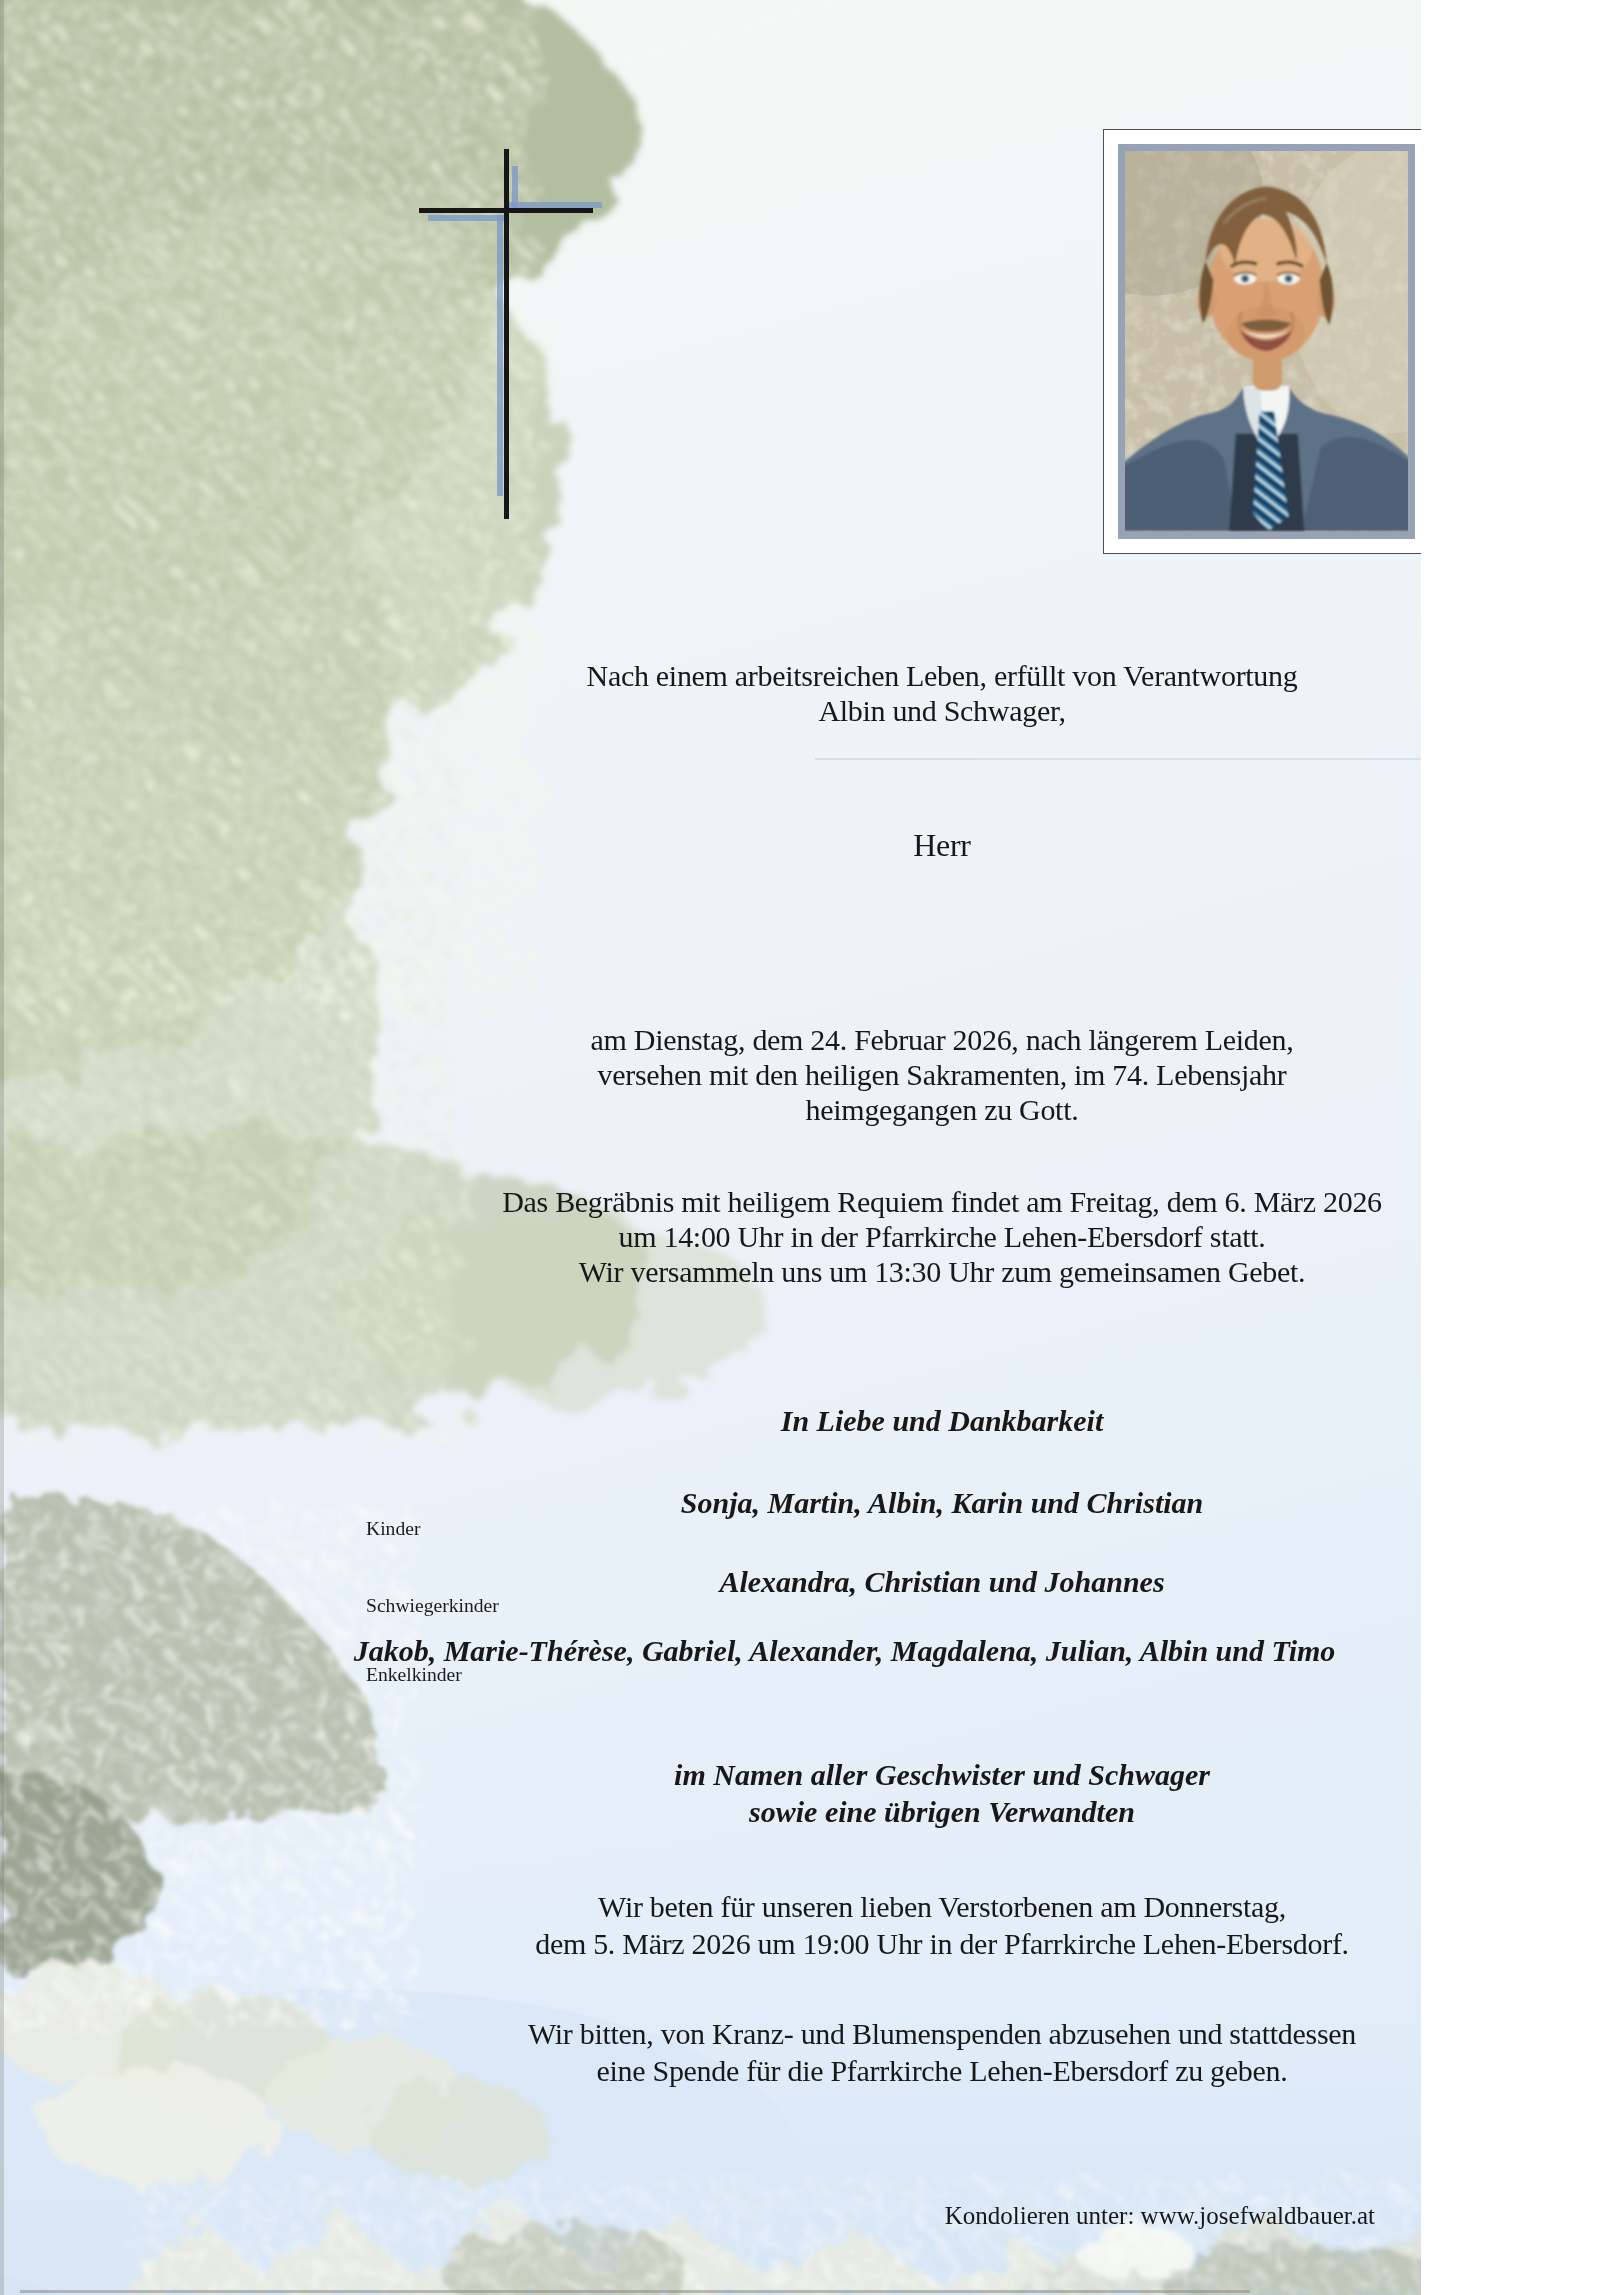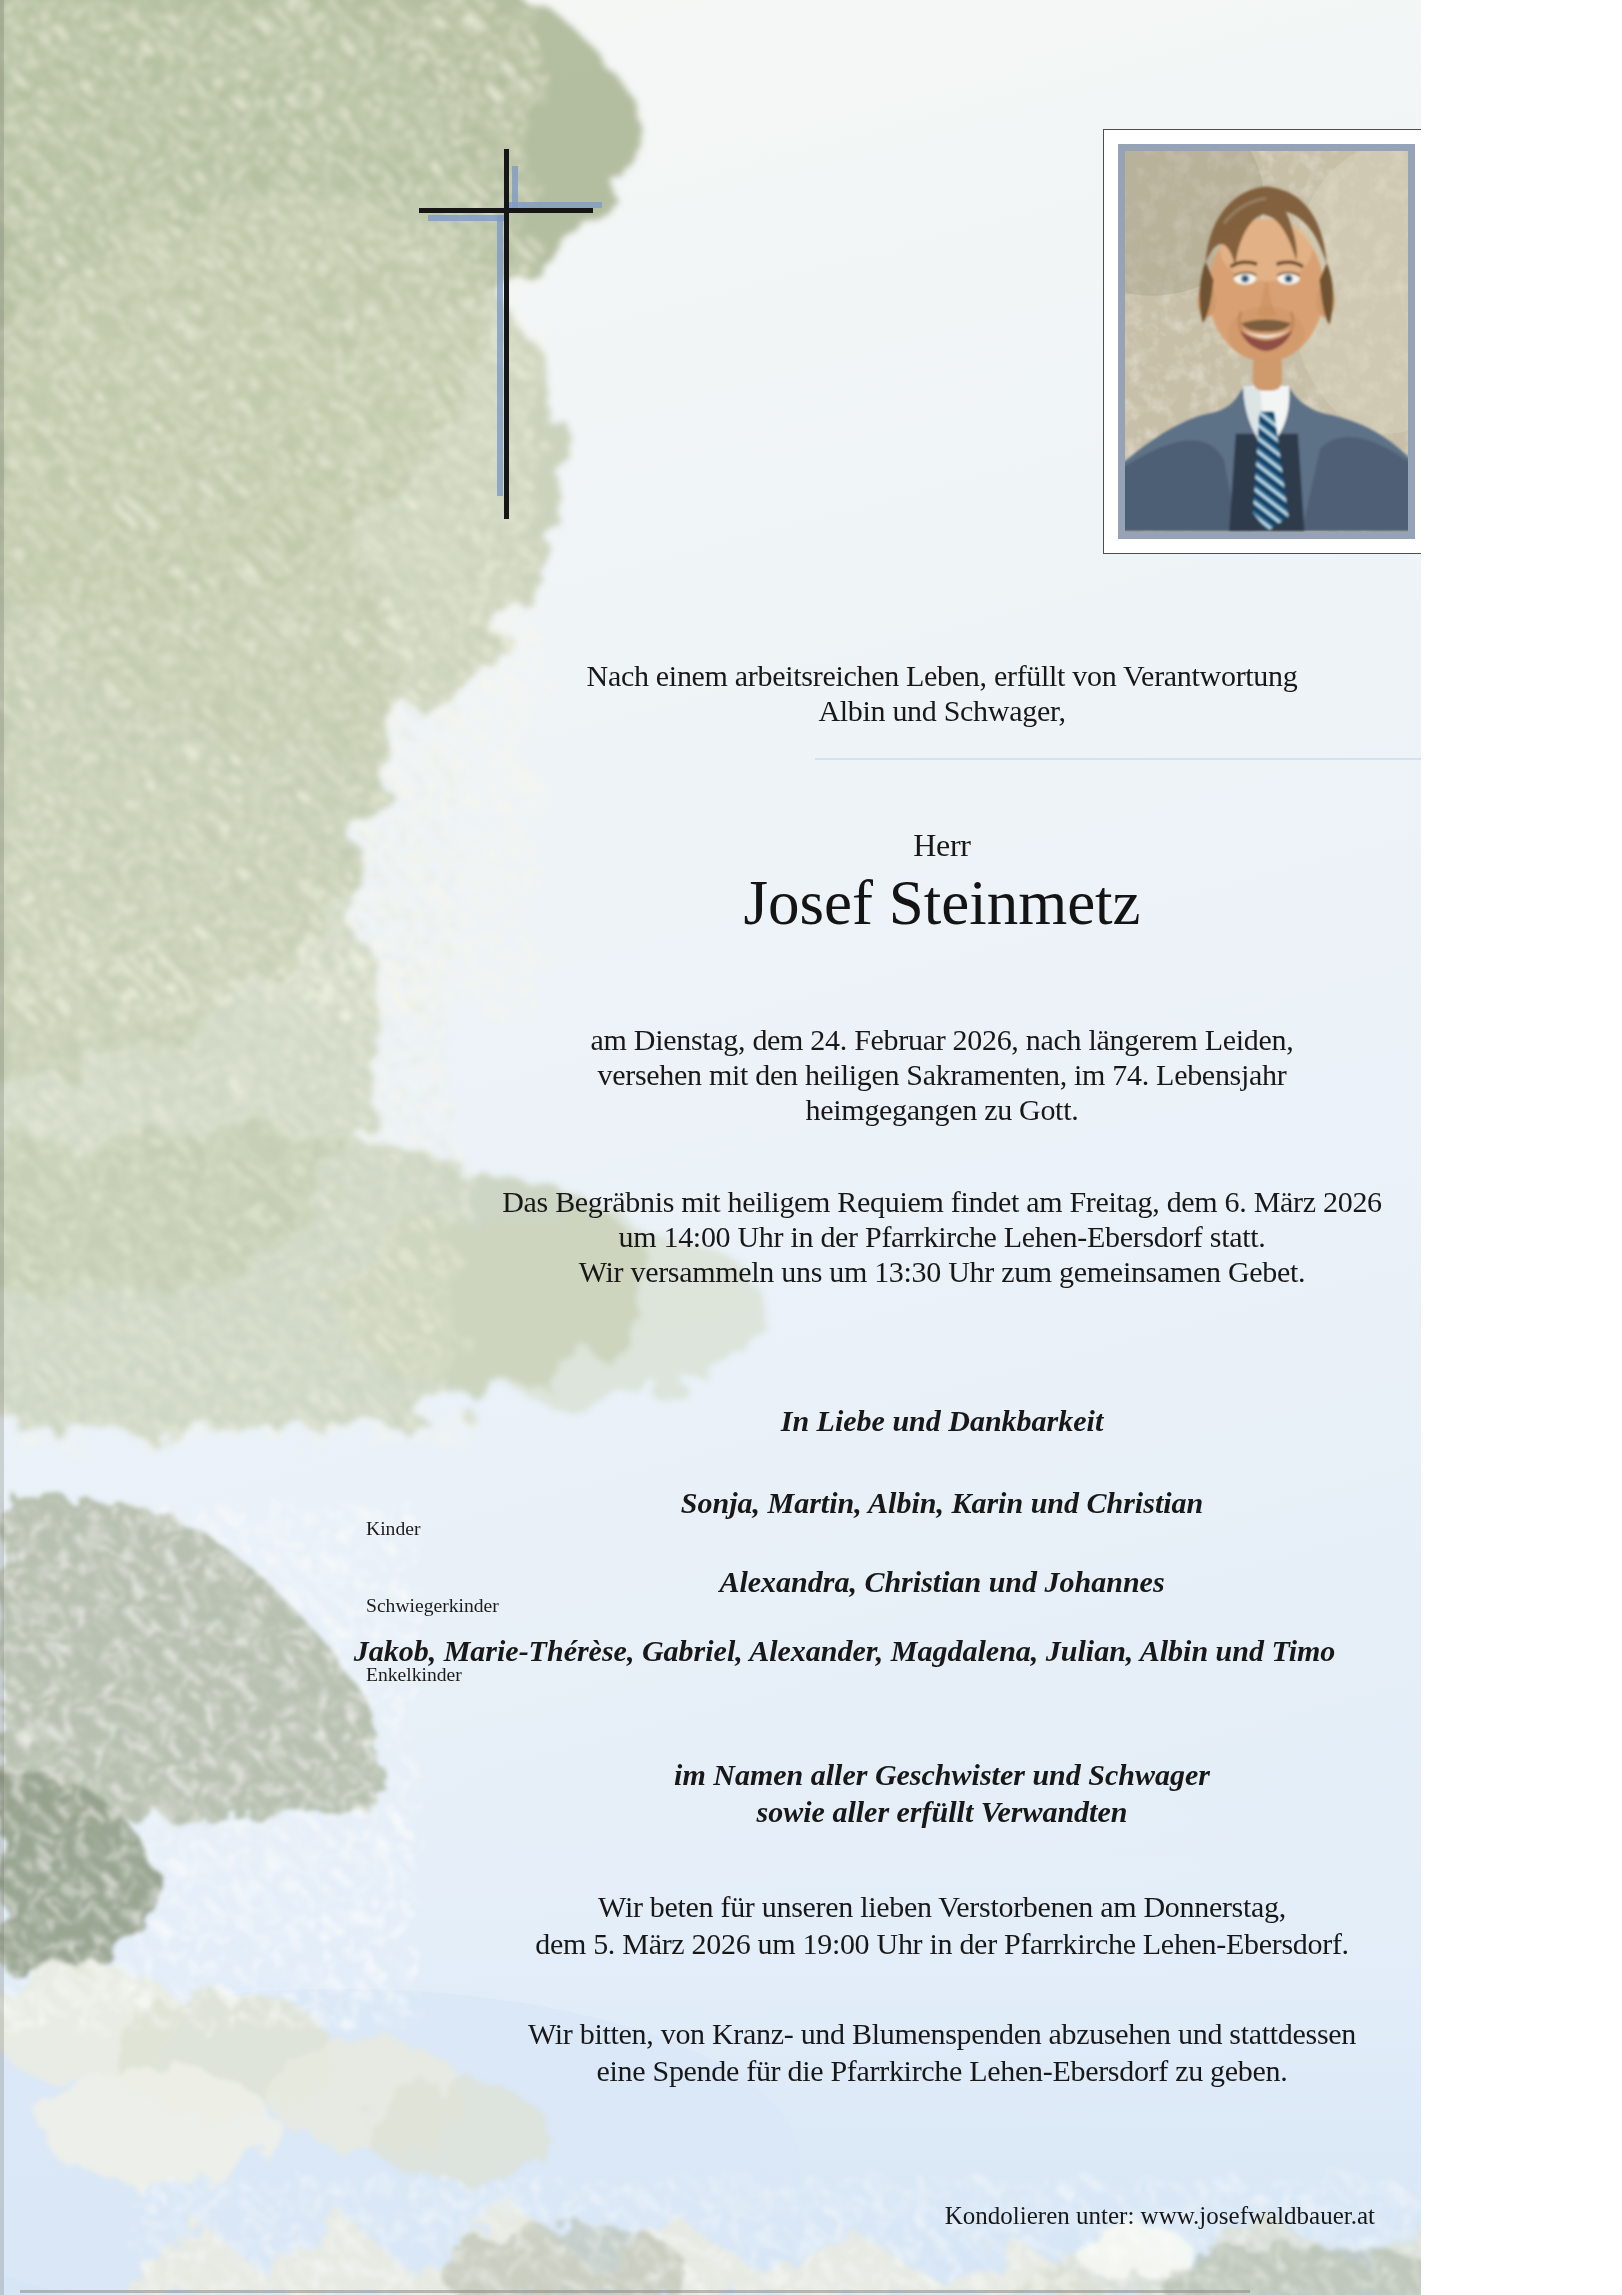--- a/index.html
+++ b/index.html
@@ -214,21 +214,20 @@
     </div>
   </div>
 
   <div class="col" style="top:658px;">
     <span class="ln">Nach einem arbeitsreichen Leben, erfüllt von Verantwortung</span>
     <span class="ln">Albin und Schwager,</span>
   </div>
 
   <div class="col herr" style="top:828px;">Herr</div>
 
-  <div class="deceased-name" style="top:867px;">Josef Steinmetz</div>
 
   <div class="col" style="top:1022px;">
     <span class="ln">am Dienstag, dem 24. Februar 2026, nach längerem Leiden,</span>
     <span class="ln">versehen mit den heiligen Sakramenten, im 74. Lebensjahr</span>
     <span class="ln">heimgegangen zu Gott.</span>
   </div>
 
   <div class="col" style="top:1184px;">
     <span class="ln">Das Begräbnis mit heiligem Requiem findet am Freitag, dem 6. März 2026</span>
     <span class="ln">um 14:00 Uhr in der Pfarrkirche Lehen-Ebersdorf statt.</span>
@@ -241,21 +240,21 @@
   <div class="family-label" style="top:1517px;">Kinder</div>
 
   <div class="col bolditalic" style="top:1564px;">Alexandra, Christian und Johannes</div>
   <div class="family-label" style="top:1594px;">Schwiegerkinder</div>
 
   <div class="col bolditalic" style="top:1633px;left:118px;width:1453px;">Jakob, Marie-Thérèse, Gabriel, Alexander, Magdalena, Julian, Albin und Timo</div>
   <div class="family-label" style="top:1663px;">Enkelkinder</div>
 
   <div class="col bolditalic" style="top:1756px;line-height:37px;">
     <span class="ln">im Namen aller Geschwister und Schwager</span>
-    <span class="ln">sowie aller erfüllt Verwandten</span>
+    <span class="ln">sowie eine übrigen Verwandten</span>
   </div>
 
   <div class="col" style="top:1888px;line-height:37px;">
     <span class="ln">Wir beten für unseren lieben Verstorbenen am Donnerstag,</span>
     <span class="ln">dem 5. März 2026 um 19:00 Uhr in der Pfarrkirche Lehen-Ebersdorf.</span>
   </div>
 
   <div class="col" style="top:2015px;line-height:37px;">
     <span class="ln">Wir bitten, von Kranz- und Blumenspenden abzusehen und stattdessen</span>
     <span class="ln">eine Spende für die Pfarrkirche Lehen-Ebersdorf zu geben.</span>

